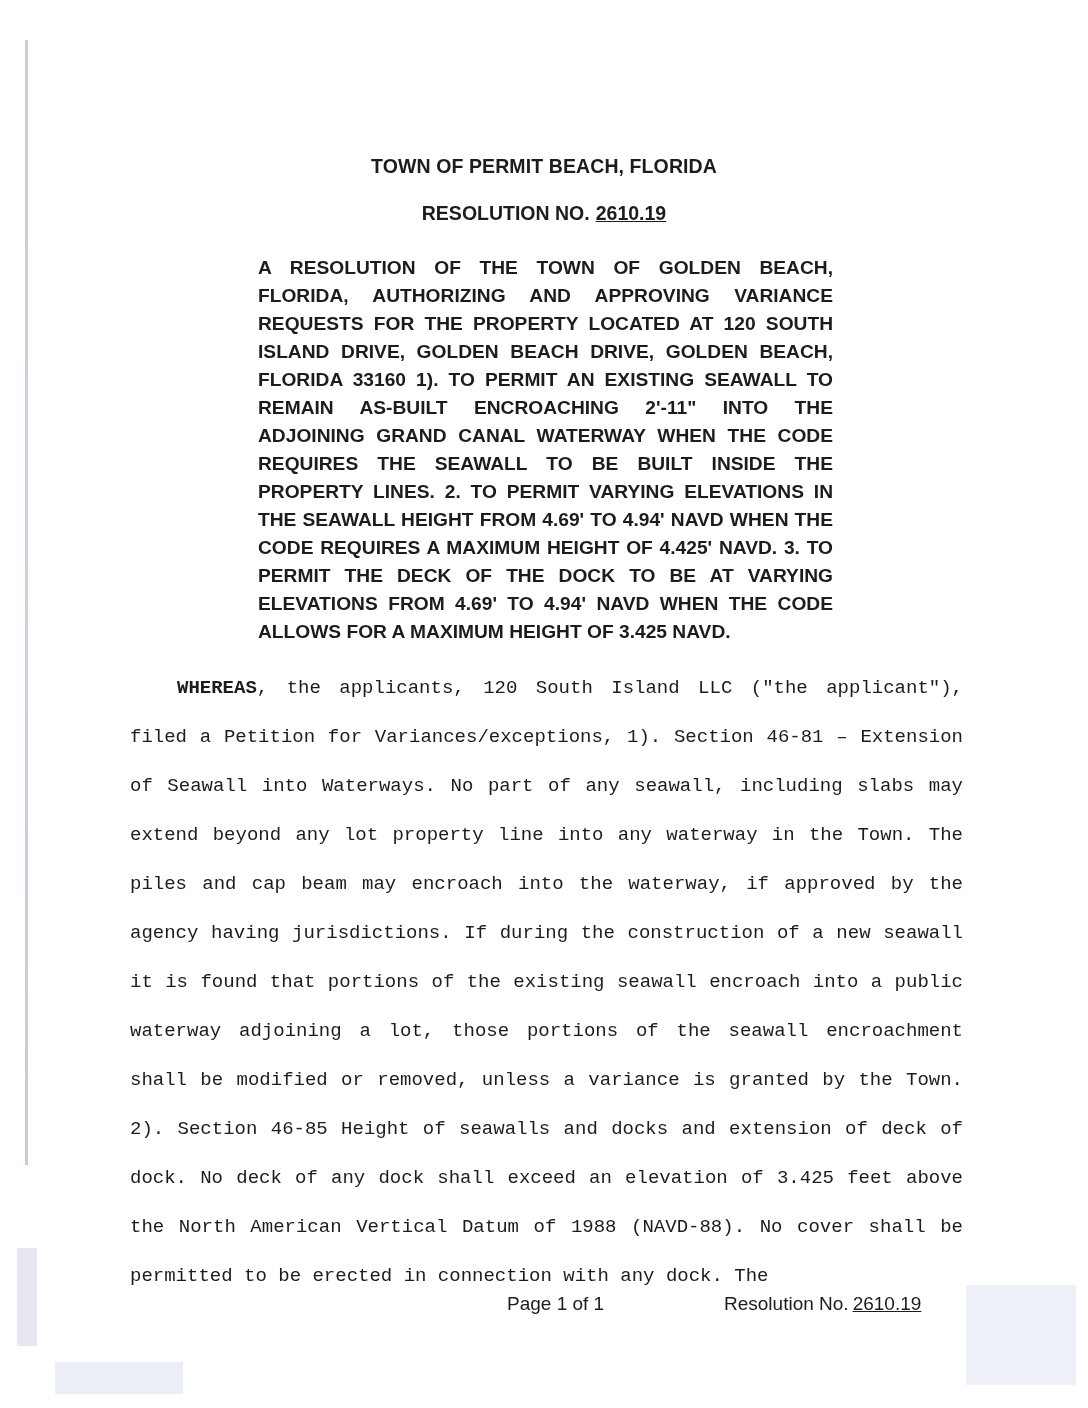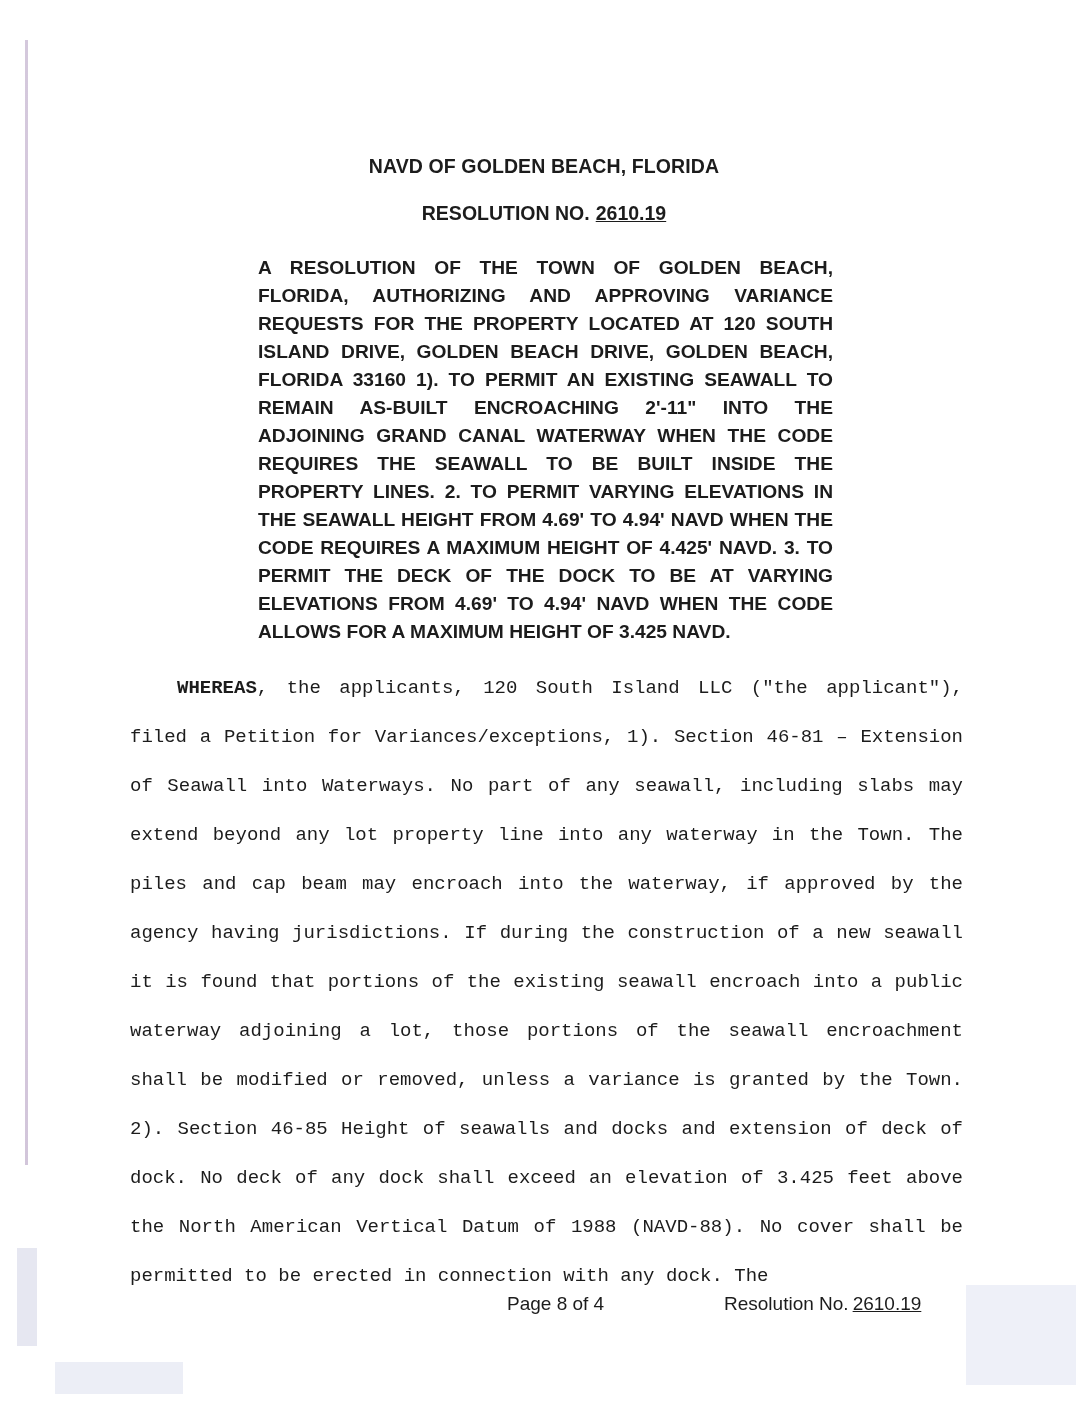--- a/index.html
+++ b/index.html
@@ -119,29 +119,29 @@
   </style>
 </head>
 <body>
 
 <div class="scan-line"></div>
 <div class="scan-smudge-left"></div>
 <div class="scan-smudge-bottom"></div>
 <div class="scan-smudge-right"></div>
 
 <div>
-  <div class="header-title">NAVD OF GOLDEN BEACH, FLORIDA</div>
+  <div class="header-title">TOWN OF PERMIT BEACH, FLORIDA</div>
 
   <div class="resolution-heading">
     <span>RESOLUTION NO.</span><span class="num">2610.19</span>
   </div>
 
   <div class="caption">A RESOLUTION OF THE TOWN OF GOLDEN BEACH, FLORIDA, AUTHORIZING AND APPROVING VARIANCE REQUESTS FOR THE PROPERTY LOCATED AT 120 SOUTH ISLAND DRIVE, GOLDEN BEACH DRIVE, GOLDEN BEACH, FLORIDA 33160 1). TO PERMIT AN EXISTING SEAWALL TO REMAIN AS-BUILT ENCROACHING 2'-11" INTO THE ADJOINING GRAND CANAL WATERWAY WHEN THE CODE REQUIRES THE SEAWALL TO BE BUILT INSIDE THE PROPERTY LINES. 2. TO PERMIT VARYING ELEVATIONS IN THE SEAWALL HEIGHT FROM 4.69' TO 4.94' NAVD WHEN THE CODE REQUIRES A MAXIMUM HEIGHT OF 4.425' NAVD. 3. TO PERMIT THE DECK OF THE DOCK TO BE AT VARYING ELEVATIONS FROM 4.69' TO 4.94' NAVD WHEN THE CODE ALLOWS FOR A MAXIMUM HEIGHT OF 3.425 NAVD.</div>
 
   <div class="body-text">
     <span class="indent"></span><span class="lead">WHEREAS</span><span>, the applicants, 120 South Island LLC ("the applicant"), filed a Petition for Variances/exceptions, 1). Section 46-81 – Extension of Seawall into Waterways.  No part of any seawall, including slabs may extend beyond any lot property line into any waterway in the Town.  The piles and cap beam may encroach into the waterway, if approved by the agency having jurisdictions. If during the construction of a new seawall it is found that portions of the existing seawall encroach into a public waterway adjoining a lot, those portions of the seawall encroachment shall be modified or removed, unless a variance is granted by the Town. 2). Section 46-85 Height of seawalls and docks and extension of deck of dock. No deck of any dock shall exceed an elevation of 3.425 feet above the North American Vertical Datum of 1988 (NAVD-88). No cover shall be permitted to be erected in connection with any dock.  The</span>
   </div>
 
-  <div class="footer-page">Page 8 of 4</div>
+  <div class="footer-page">Page 1 of 1</div>
   <div class="footer-res">
     <span>Resolution No.</span><span class="num">2610.19</span>
   </div>
 </div>
 
 </body></html>

